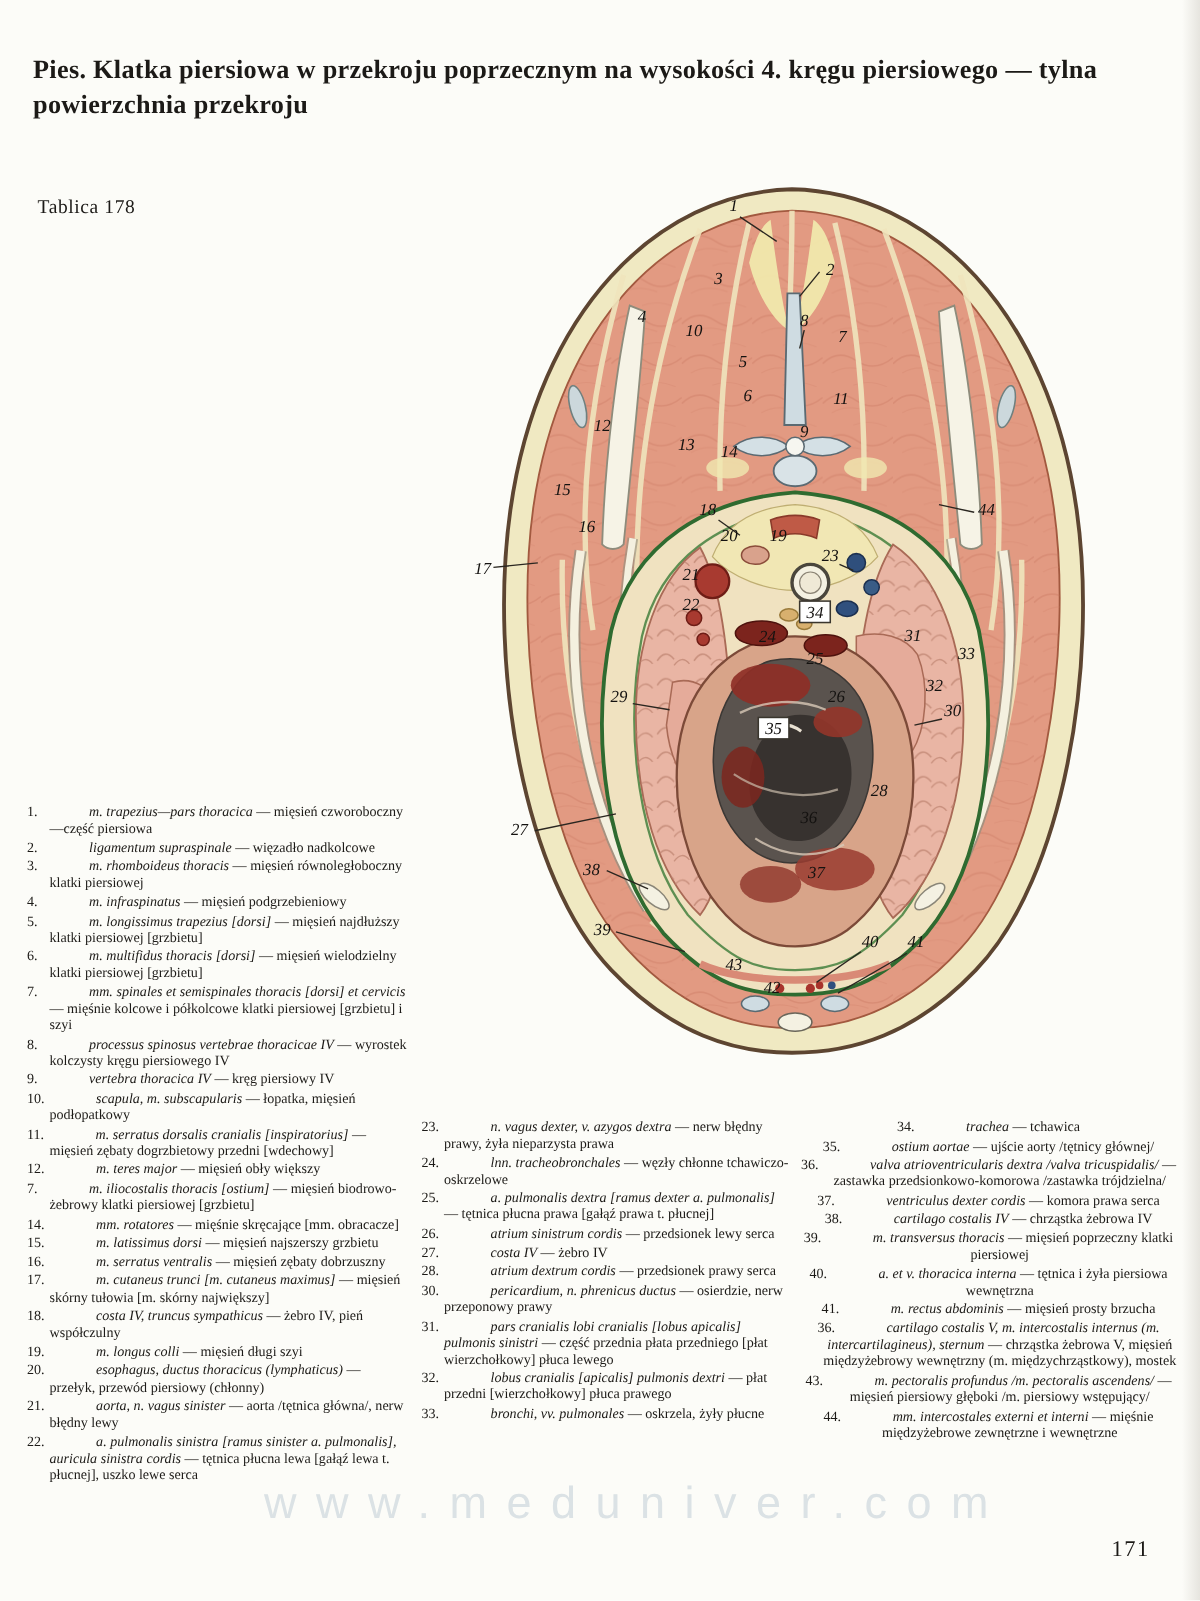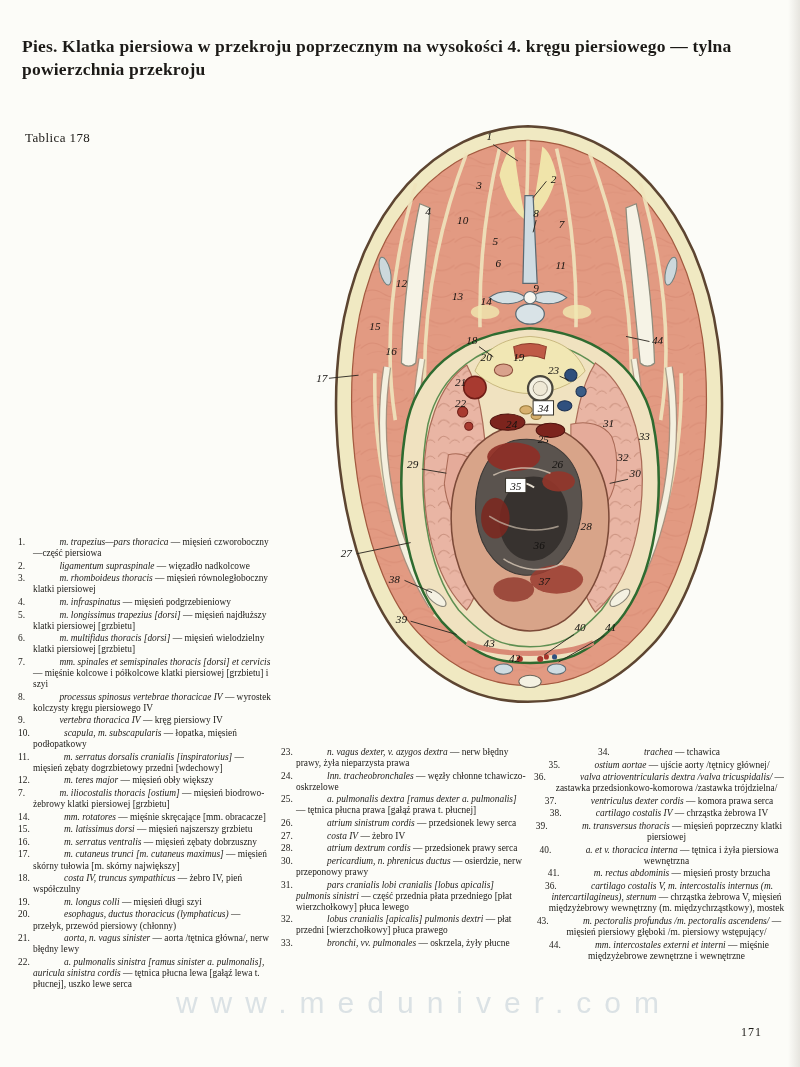--- a/index.html
+++ b/index.html
@@ -12,21 +12,21 @@
           font-weight:bold; line-height:1.33; letter-spacing:.2px; }
   .tablica { position:absolute; left:25px; top:130px; font-size:13px; font-weight:normal; letter-spacing:.4px; }
   .figure { position:absolute; left:312px; top:118px; width:432px; height:592px; }
   .figure svg { width:100%; height:100%; display:block; }
   .legend-col { position:absolute; font-size:9.4px; line-height:1.18; }
   .col-1 { left:18px;  top:537px; width:254px; }
   .col-2 { left:281px; top:747px; width:245px; }
   .col-3 { left:533px; top:747px; width:252px;text-align:center; }
   .legend-item { margin:0 0 1.5px 0; padding-left:15px; text-indent:-15px; }
   .legend-item i { font-style:italic;margin-left:32px; }
-  .page-num { position:absolute; left:741px; top:1025px; font-size:12px; letter-spacing:1px; }
+  .page-num { position:absolute; left:741px; top:1025px; font-size:15px; letter-spacing:1px; }
   .watermark { position:absolute; left:0; top:986px; width:100%; text-align:center;
           font-family:"Liberation Sans", sans-serif; font-size:30px; letter-spacing:13px;
           color:rgba(125,150,172,.26); pointer-events:none; white-space:nowrap;margin-left:24px; }
   #fig-labels text { font-family:"Liberation Serif", serif; font-size:11px; font-style:italic;
           fill:#141210; text-anchor:middle; }
   #fig-labels line { stroke:#2a2620; stroke-width:.9; }
   #fig-labels rect { fill:#ffffff; stroke:#3a362e; stroke-width:1; }
 </style>
 </head>
 <body>

